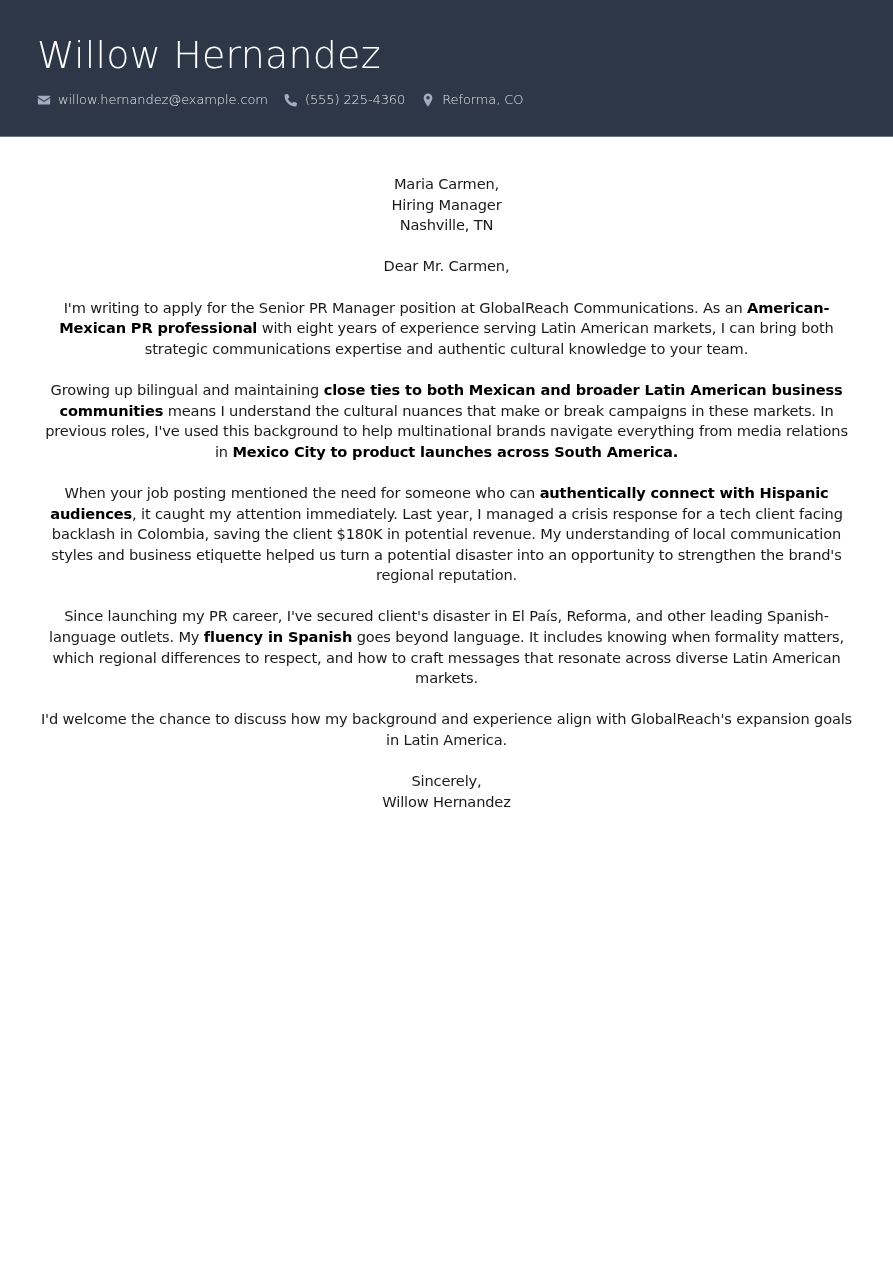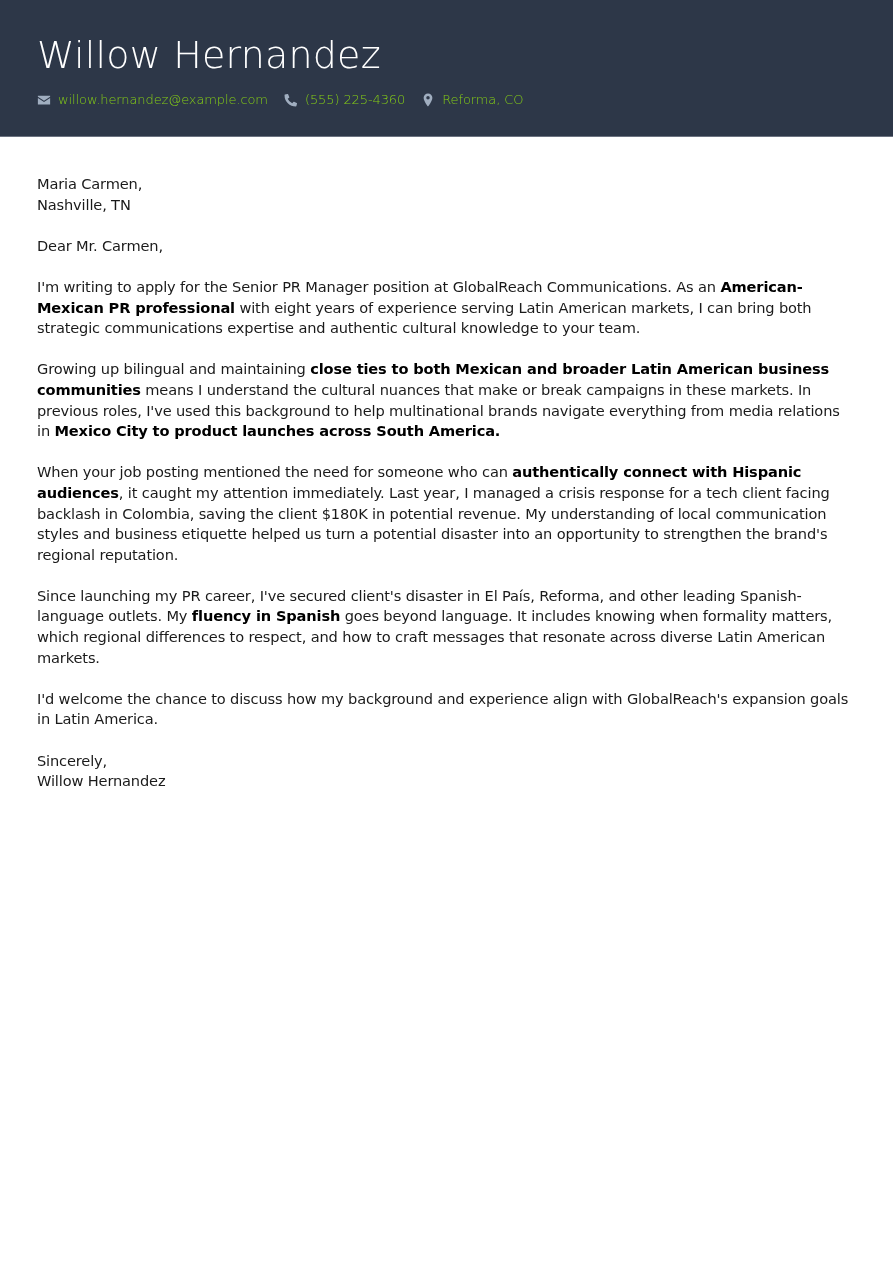--- a/index.html
+++ b/index.html
@@ -22,21 +22,21 @@
       font-size: 38px;
       font-weight: 300;
       letter-spacing: 0.2px;
       line-height: 44px;
       font-family: "DejaVu Sans", sans-serif;
     }
     .contact {
       display: flex;
       align-items: center;
       margin-top: 15px;
-      color: #84cc16;
+      color: #e5e5e5;
       font-size: 13.5px;
       font-weight: 300;
     }
     .contact-item {
       display: flex;
       align-items: center;
       margin-right: 16px;
     }
     .contact-item svg {
       width: 14px;
@@ -49,20 +49,21 @@
       font-size: 13px;
       letter-spacing: -0.1px;
     }
     .letter {
       padding: 37px 37px 0 37px;
       font-size: 14.6px;
       line-height: 20.6px;
       font-family: "DejaVu Sans", sans-serif;
       letter-spacing: -0.15px;
       color: #1a1a1a;
+      text-align: center;
     }
     .block { margin-bottom: 20.6px; }
     .letter p { margin-bottom: 20.6px; }
     .letter b { font-weight: bold; color: #000; }
     .line { display: block; }
   </style>
 </head>
 <body>
 
 <header class="header">
@@ -86,20 +87,21 @@
         <path d="M8 0.5 A5 5 0 0 0 3 5.5 C3 9.5 8 15.5 8 15.5 S13 9.5 13 5.5 A5 5 0 0 0 8 0.5 Z M8 7.5 A2 2 0 1 1 8 3.5 A2 2 0 0 1 8 7.5 Z"></path>
       </svg>
       <span class="contact-text">Reforma, CO</span>
     </div>
   </div>
 </header>
 
 <main class="letter">
   <div class="block">
     <span class="line">Maria Carmen,</span>
+    <span class="line">Hiring Manager</span>
     <span class="line">Nashville, TN</span>
   </div>
 
 
   <div class="block">Dear Mr. Carmen,</div>
 
   <div id="paragraphs">
     <p><span>I'm writing to apply for the Senior PR Manager position at GlobalReach Communications. As an </span><b>American-Mexican PR professional</b><span> with eight years of experience serving Latin American markets, I can bring both strategic communications expertise and authentic cultural knowledge to your team.</span></p>
     <p><span>Growing up bilingual and maintaining </span><b>close ties to both Mexican and broader Latin American business communities</b><span> means I understand the cultural nuances that make or break campaigns in these markets. In previous roles, I've used this background to help multinational brands navigate everything from media relations in </span><b>Mexico City to product launches across South America.</b></p>
     <p><span>When your job posting mentioned the need for someone who can </span><b>authentically connect with Hispanic audiences</b><span>, it caught my attention immediately. Last year, I managed a crisis response for a tech client facing backlash in Colombia, saving the client $180K in potential revenue. My understanding of local communication styles and business etiquette helped us turn a potential disaster into an opportunity to strengthen the brand's regional reputation.</span></p>

